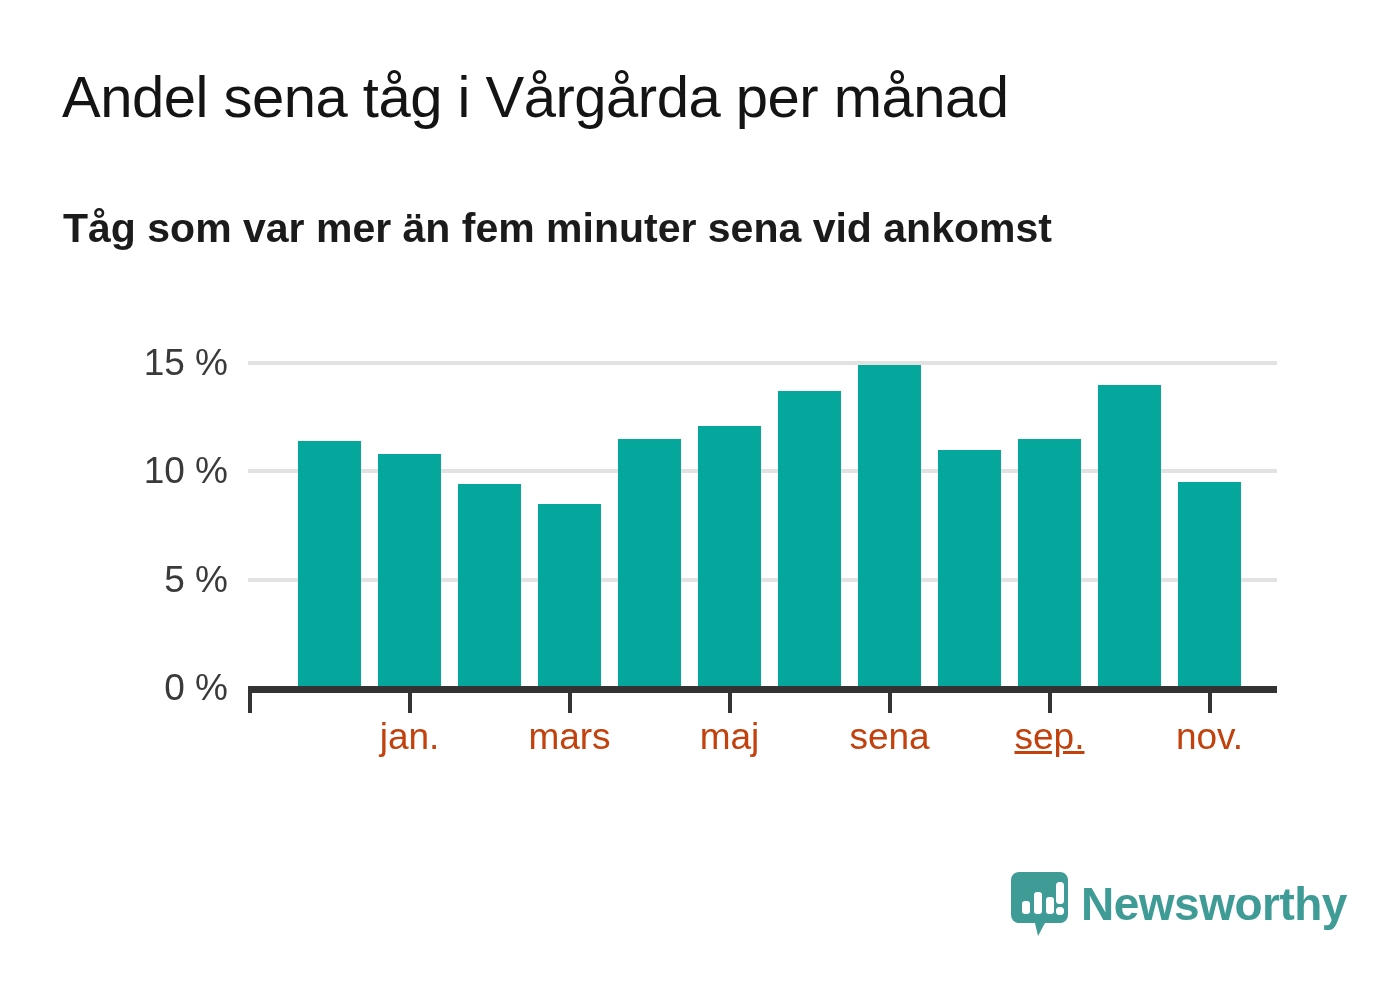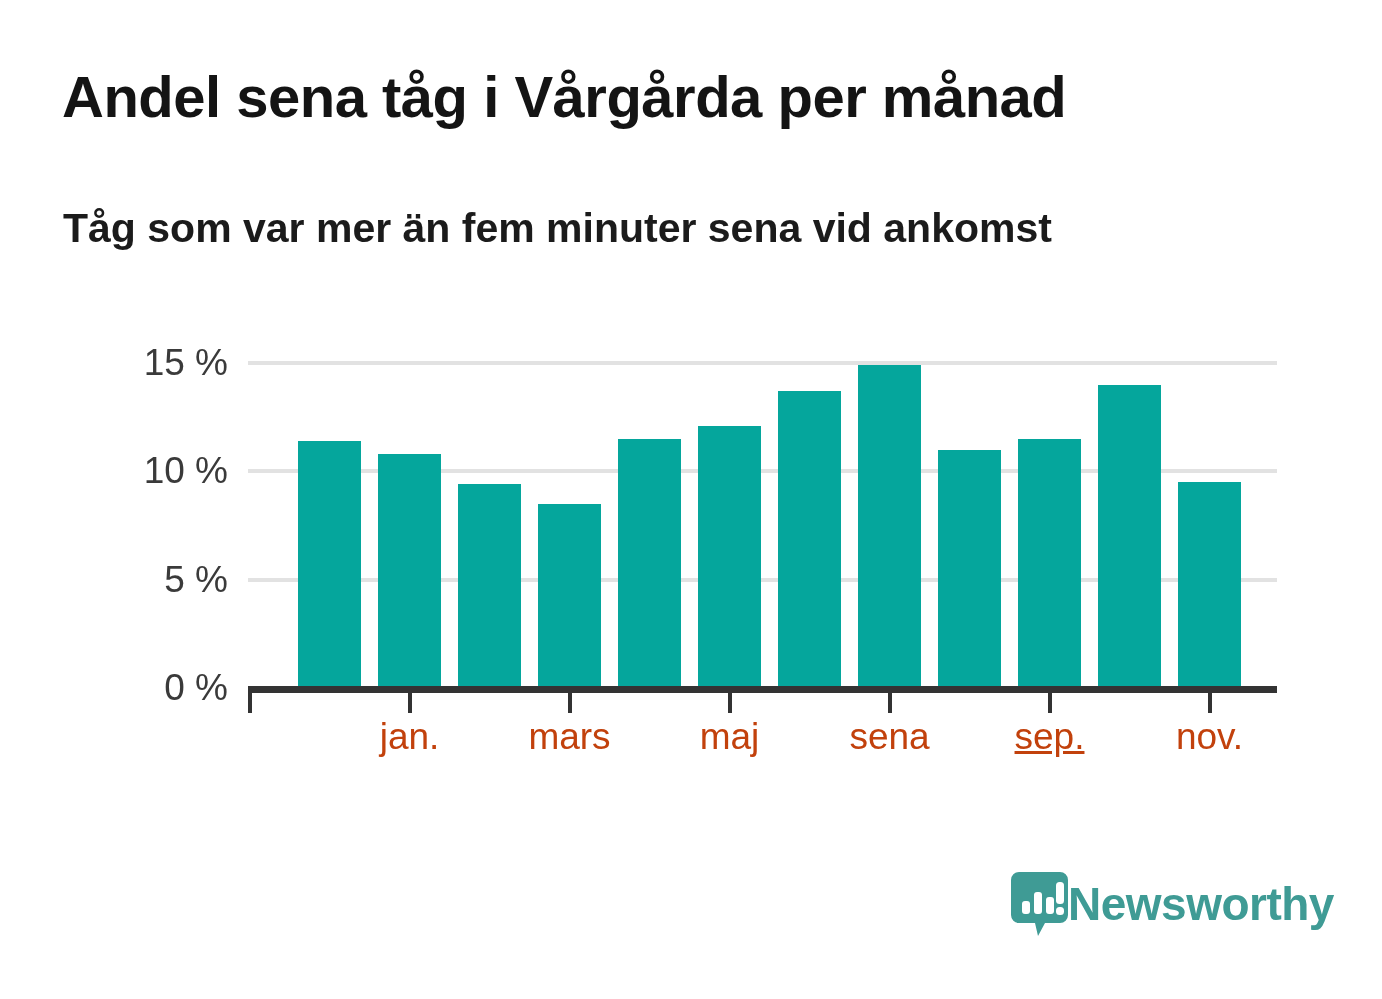--- a/index.html
+++ b/index.html
@@ -22,21 +22,21 @@
     background: #ffffff;
   }
 
   
   #chart-title {
     position: absolute;
     left: 62px;
     top: 66px;
     width: 1260px;
     font-size: 58px;
-    font-weight: 700;
+    font-weight: 400;
     letter-spacing: -0.5px;
     line-height: 1.08;
     color: #141414;
     white-space: nowrap;
   }
   #chart-subtitle {
     position: absolute;
     left: 63px;
     top: 205px;
     width: 1260px;
@@ -103,20 +103,21 @@
     background: #05a69c;
   }
 
   
   #logo {
     position: absolute;
     left: 1011px;
     top: 872px;
     display: flex;
     align-items: center;
+    gap: 13px;
   }
   #logo-mark {
     position: relative;
     width: 57px;
     height: 64px;
   }
   #logo-wordmark {
     font-size: 46px;
     font-weight: 700;
     color: #3f9b95;

